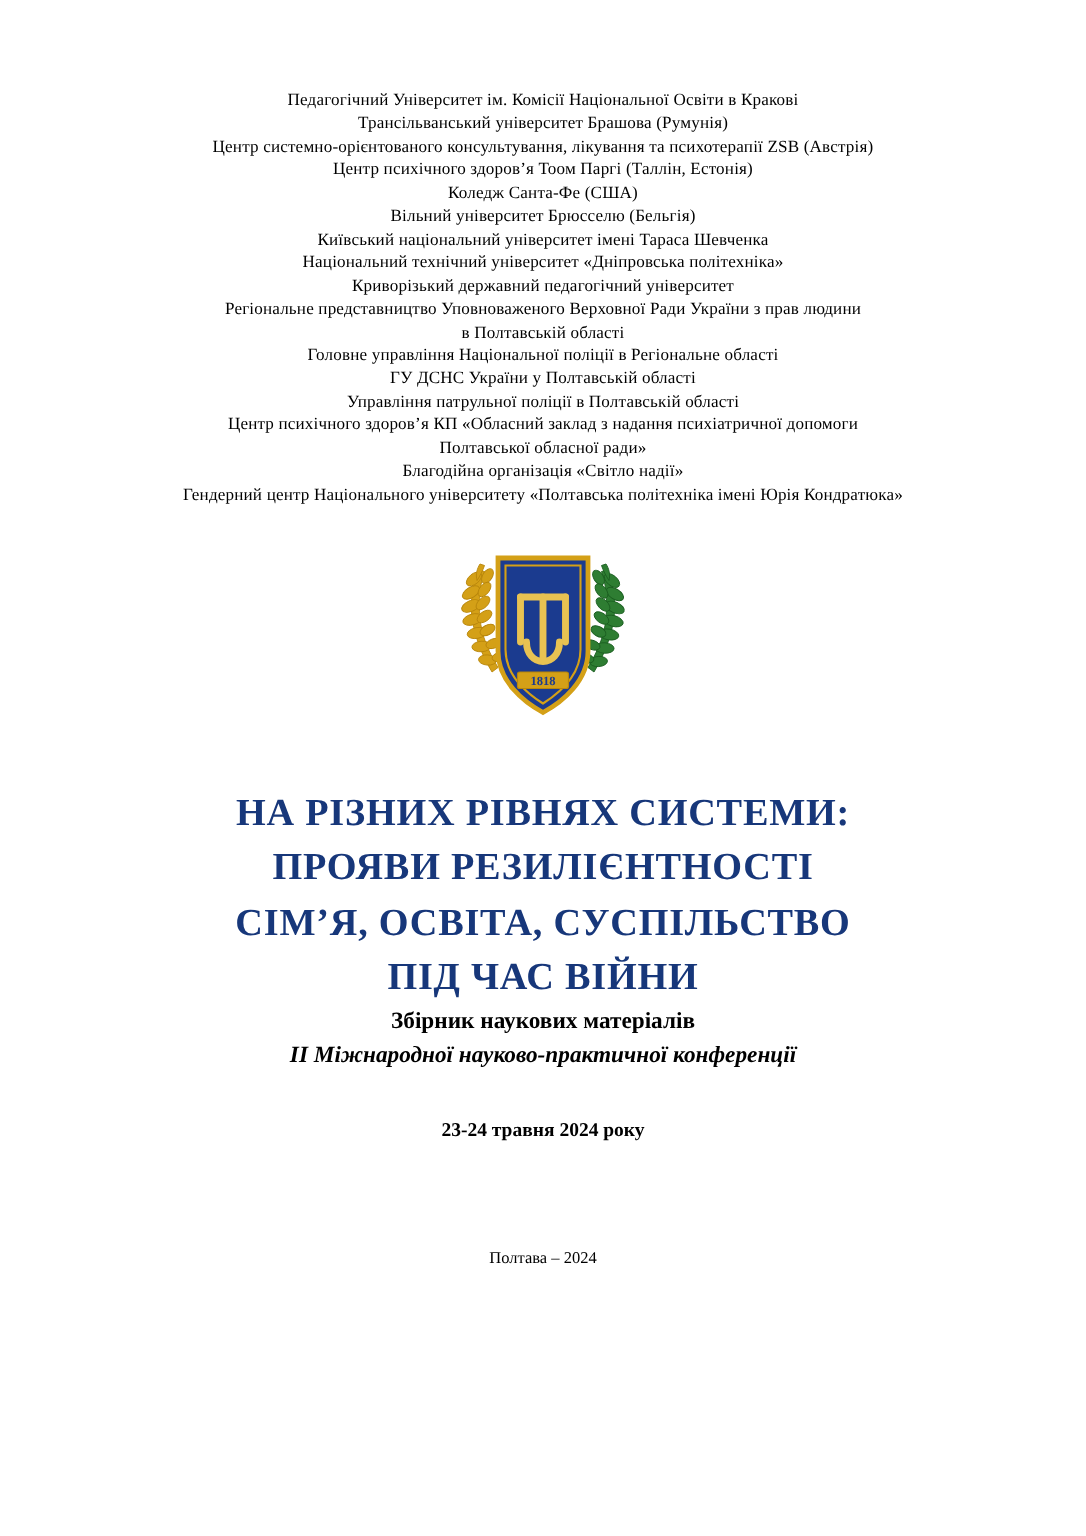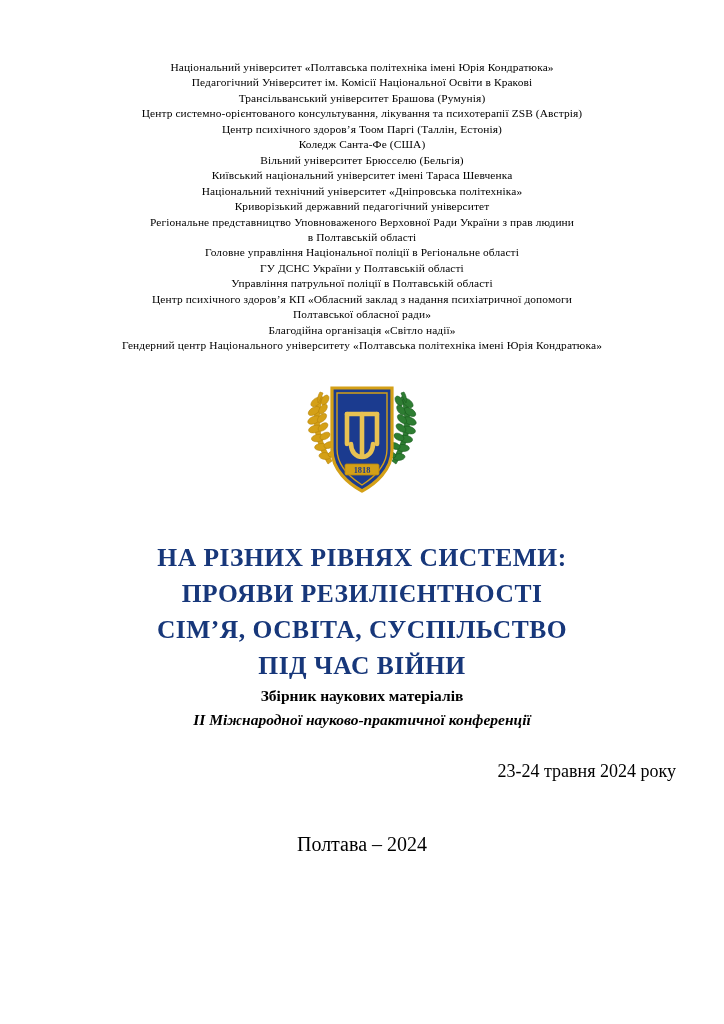--- a/index.html
+++ b/index.html
@@ -65,45 +65,44 @@
     font-weight: bold;
   }
   .subtitle-block .sub2 {
     display: block;
     font-weight: bold;
     font-style: italic;
   }
   .date-line {
     margin-top: 30px;
     width: 100%;
-    text-align: right;
-    font-size: 18px;
-    font-weight: normal;
+    text-align: center;
+    font-size: 13px;
+    font-weight: bold;
   }
   .place-line {
-    margin-top: 51px;
+    margin-top: 72px;
     width: 100%;
     text-align: center;
-    font-size: 20px;
+    font-size: 11px;
   }
 
   
   .emblem {
     width: 146px;
     height: 140px;
     position: relative;
   }
 </style>
 </head>
 <body>
 
 <div class="page">
 
   <div class="org-list">
-    <span class="org-line">Національний університет «Полтавська політехніка імені Юрія Кондратюка»</span>
     <span class="org-line">Педагогічний Університет ім. Комісії Національної Освіти в Кракові</span>
     <span class="org-line">Трансільванський університет Брашова (Румунія)</span>
     <span class="org-line">Центр системно-орієнтованого консультування, лікування та психотерапії ZSB (Австрія)</span>
     <span class="org-line">Центр психічного здоров’я Тоом Паргі (Таллін, Естонія)</span>
     <span class="org-line">Коледж Санта-Фе (США)</span>
     <span class="org-line">Вільний університет Брюсселю (Бельгія)</span>
     <span class="org-line">Київський національний університет імені Тараса Шевченка</span>
     <span class="org-line">Національний технічний університет «Дніпровська політехніка»</span>
     <span class="org-line">Криворізький державний педагогічний університет</span>
     <span class="org-line">Регіональне представництво Уповноваженого Верховної Ради України з прав людини</span>

